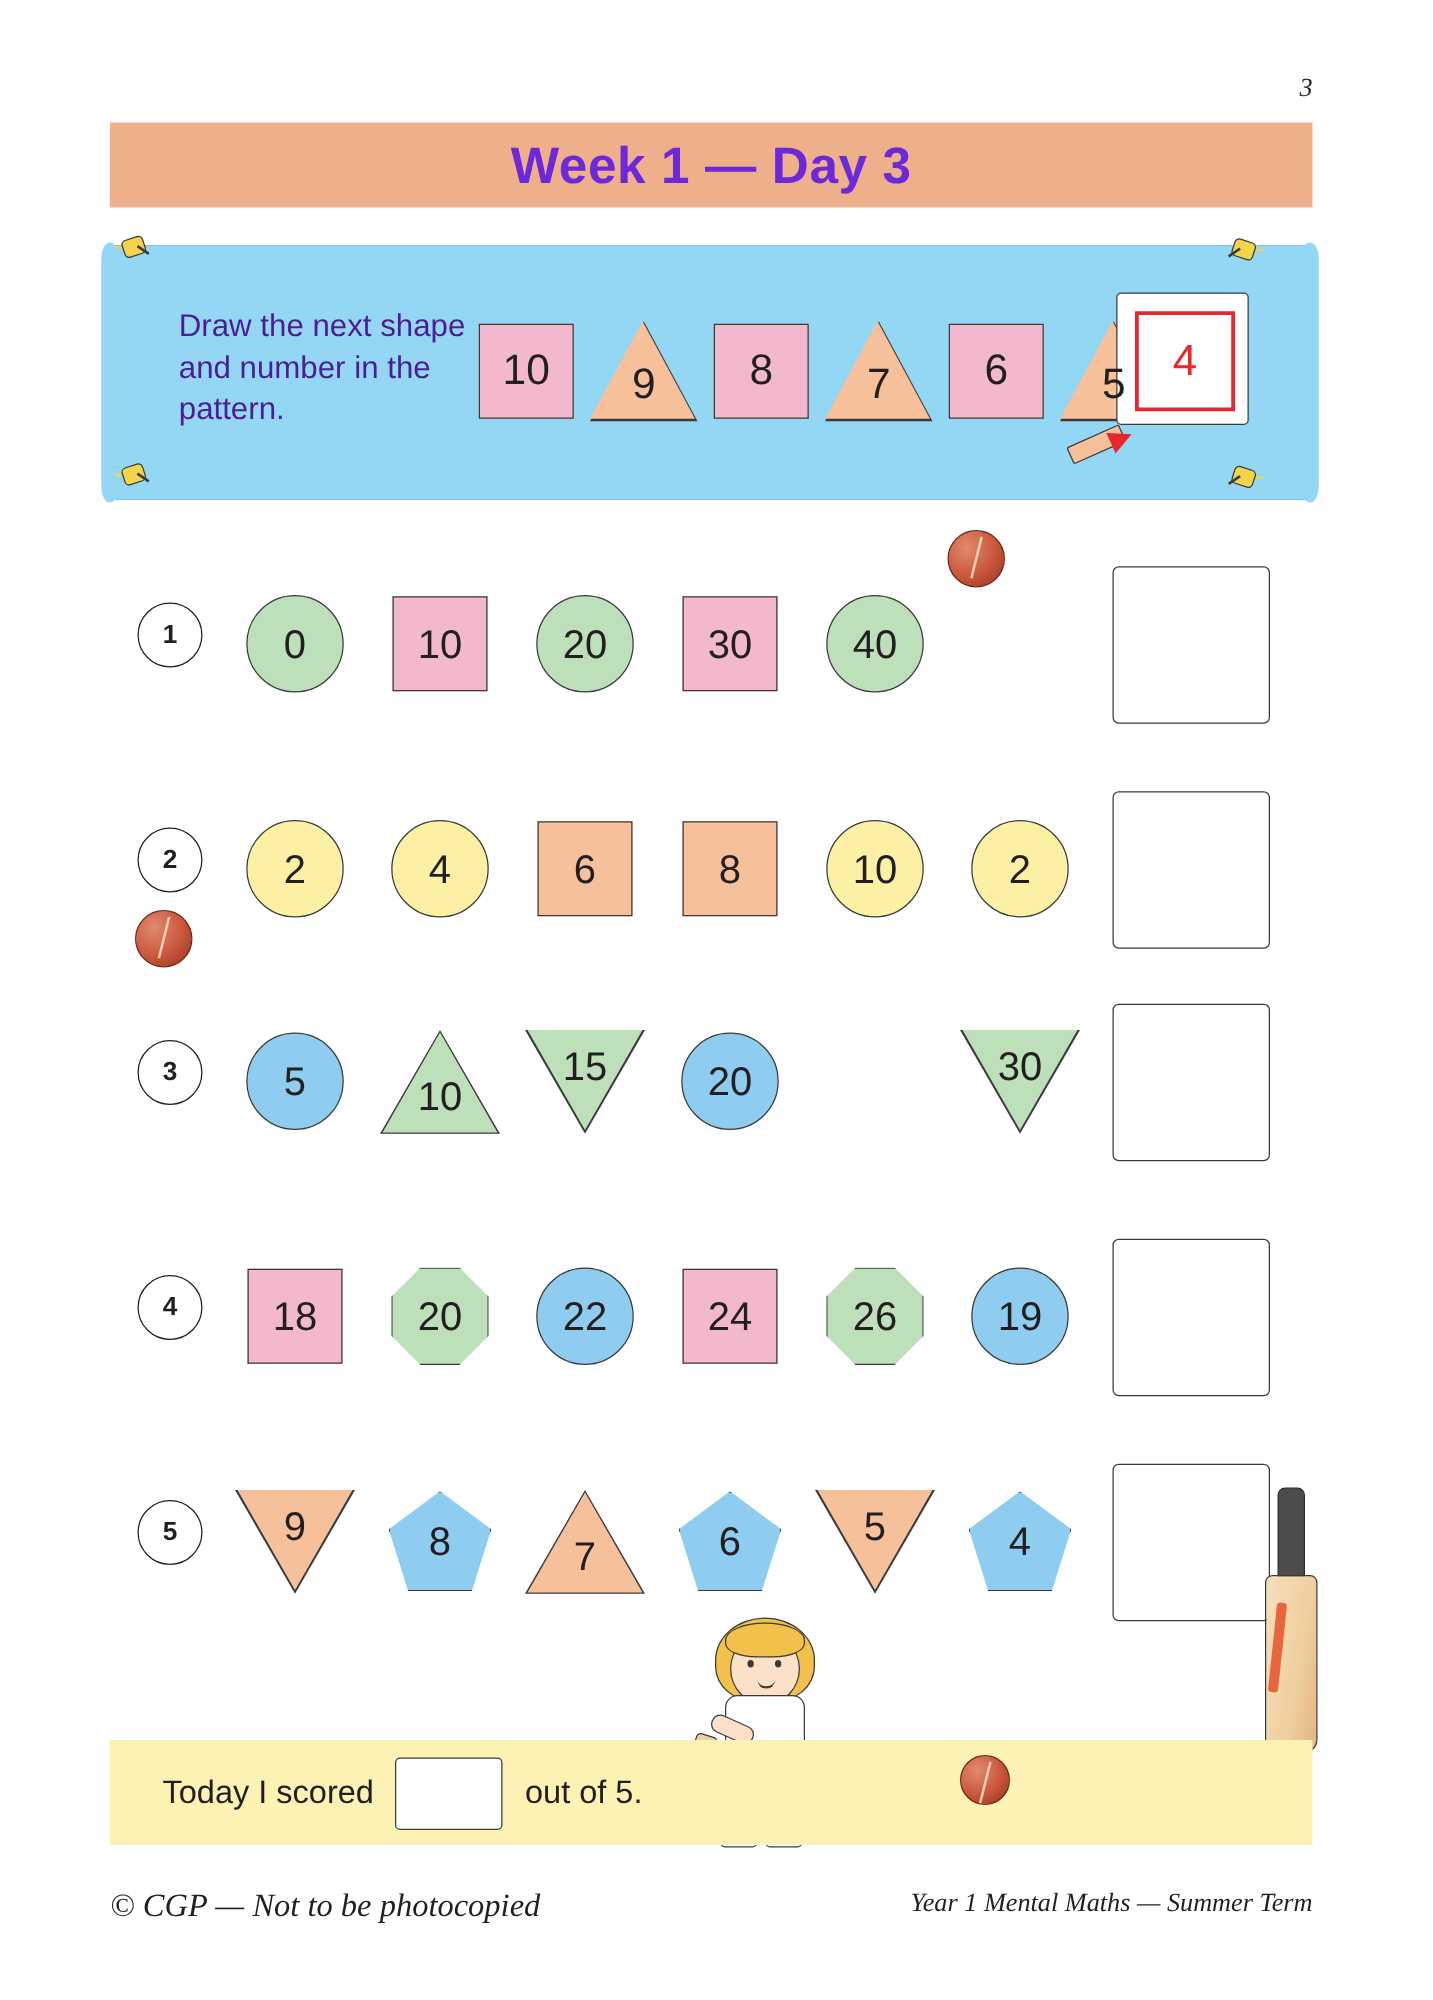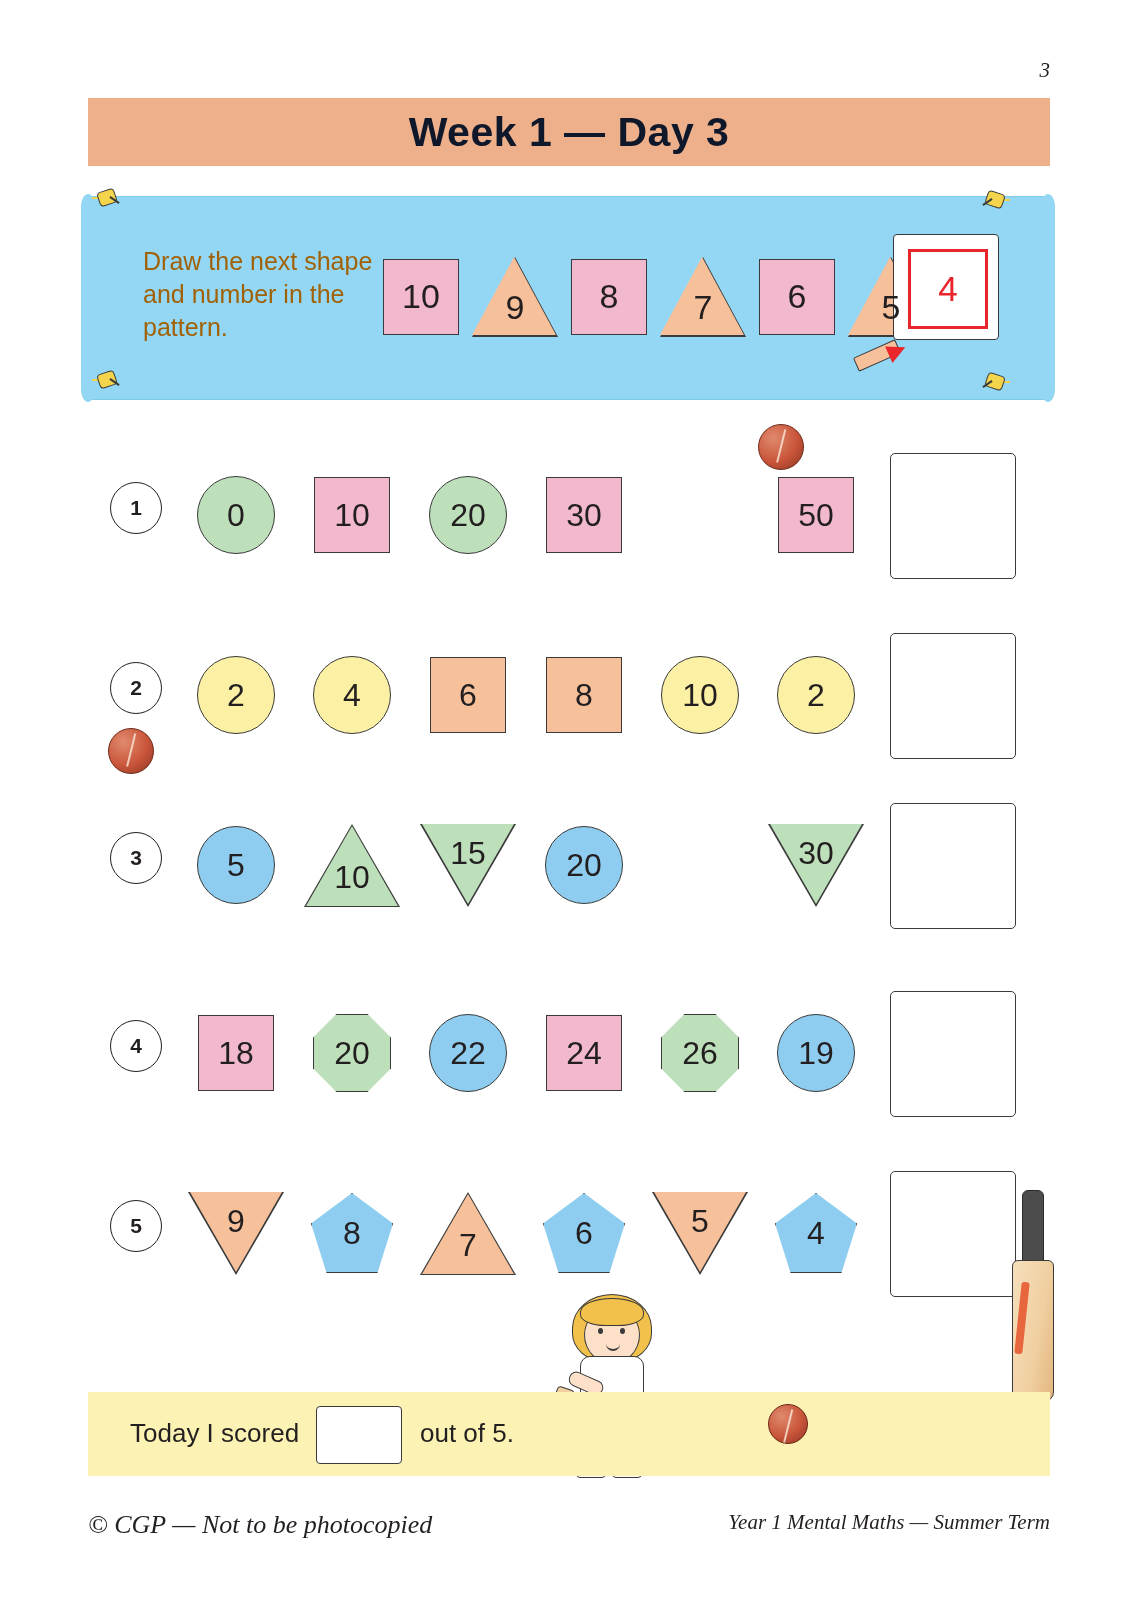--- a/index.html
+++ b/index.html
@@ -36,21 +36,21 @@
     height: 68px;
     background: #eeb08a;
     display: flex;
     align-items: center;
     justify-content: center;
   }
   .title-bar .title-text {
     font-size: 41px;
     font-weight: bold;
     letter-spacing: 0.5px;
-    color: #0f172a;
+    color: #6d28d9;
   }
 
   
   .banner {
     position: absolute;
     left: 82px;
     top: 186px;
     width: 972px;
     height: 224px;
   }
@@ -115,21 +115,21 @@
   .pin-bl { left: 92px; top: 370px; }
   .pin-br { left: 980px; top: 372px; transform: scaleX(-1); }
 
   .banner-text {
     position: absolute;
     left: 143px;
     top: 245px;
     width: 230px;
     font-size: 25px;
     line-height: 33px;
-    color: #a16207;
+    color: #4c1d95;
   }
 
   .banner-shapes {
     position: absolute;
     left: 374px;
     top: 252px;
     display: flex;
     align-items: flex-start;
     gap: 0px;
   }
@@ -539,23 +539,23 @@
         <span class="glyph">10</span>
       </div>
     <div class="cell" style="left:232px;">
         <span class="shape s-circle fill-green"></span>
         <span class="glyph">20</span>
       </div>
     <div class="cell" style="left:348px;">
         <span class="shape s-square fill-pink"></span>
         <span class="glyph">30</span>
       </div>
-    <div class="cell" style="left:580px;">
-        <span class="shape s-square fill-pink"></span>
-        <span class="glyph">50</span>
+    <div class="cell" style="left:464px;">
+        <span class="shape s-circle fill-green"></span>
+        <span class="glyph">40</span>
       </div>
   </div>
   <div class="ansbox" style="top:13px;"></div>
 </div>
 <div class="ball" style="left:758px; top:424px;"></div>
 
 <div class="qrow" style="top:620px;">
   <div class="qnum">2</div>
   <div class="cells">
     <div class="cell" style="left:0px;">

